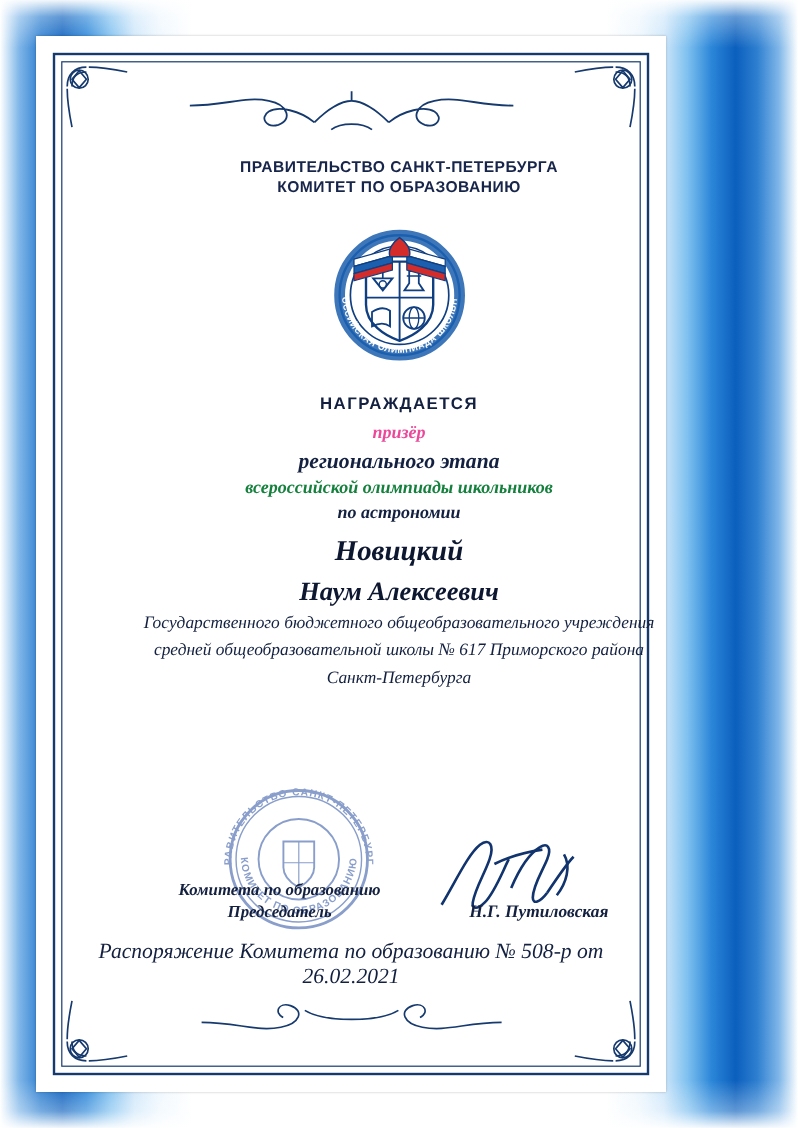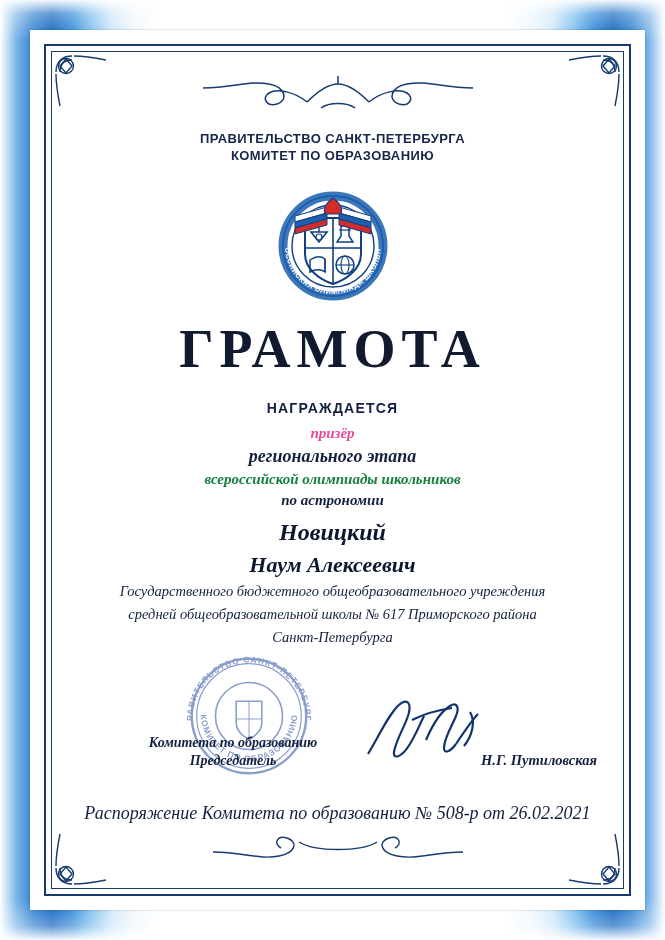--- a/index.html
+++ b/index.html
@@ -55,21 +55,21 @@
         rgba(255,255,255,0.35) 926px,
         rgba(255,255,255,0.95) 940px);
     pointer-events: none;
   }
 
   
   .paper {
     position: absolute;
     left: 30px;
     top: 30px;
-    width: 615px;
+    width: 525px;
     height: 880px;
     background: #ffffff;
     box-shadow: 0 0 2px rgba(0,0,0,0.25);
   }
 
   
   .border-outer {
     position: absolute;
     left: 14px;
     top: 14px;
@@ -398,21 +398,20 @@
           <path d="M30 48 L62 39 L62 45 L30 54 Z" fill="#d42b2b" stroke="#0f3f80" stroke-width="1"></path>
 
           <path d="M106 36 L74 27 L74 33 L106 42 Z" fill="#ffffff" stroke="#0f3f80" stroke-width="1"></path>
           <path d="M106 42 L74 33 L74 39 L106 48 Z" fill="#1b5fae" stroke="#0f3f80" stroke-width="1"></path>
           <path d="M106 48 L74 39 L74 45 L106 54 Z" fill="#d42b2b" stroke="#0f3f80" stroke-width="1"></path>
 
           <path d="M68 18 C74 22, 78 28, 76 34 L60 34 C58 28, 62 22, 68 18 Z" fill="#d42b2b" stroke="#0f3f80" stroke-width="1.2"></path>
         </svg>
       </div>
 
-      <div class="title">ГРАМОТА</div>
 
       <div class="awarded">НАГРАЖДАЕТСЯ</div>
       <div class="place">призёр</div>
       <div class="stage">регионального этапа</div>
       <div class="olympiad">всероссийской олимпиады школьников</div>
       <div class="subject">по астрономии</div>
 
       <div class="surname">Новицкий</div>
       <div class="givenname">Наум Алексеевич</div>
       <div class="school-line">Государственного бюджетного общеобразовательного учреждения</div>

